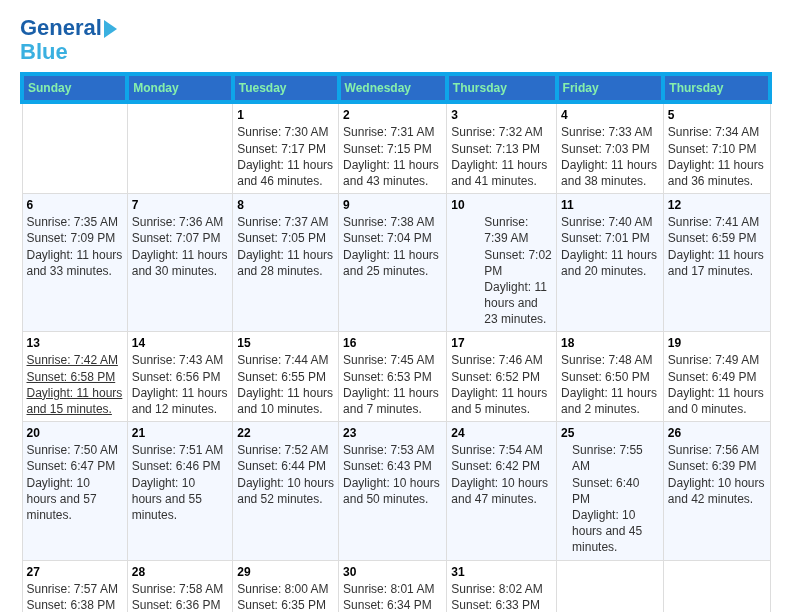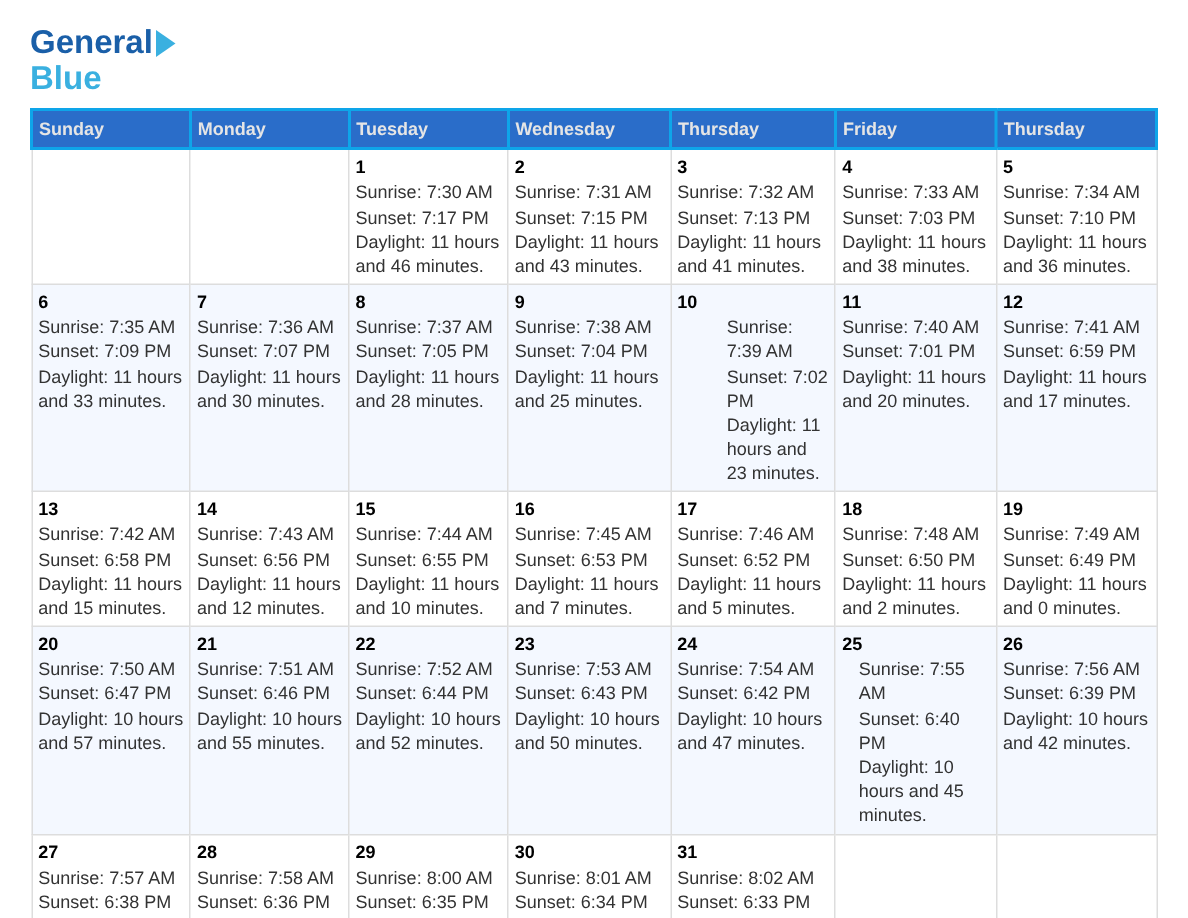--- a/index.html
+++ b/index.html
@@ -45,26 +45,26 @@
     }
     table {
       width: 100%;
       border-collapse: collapse;
       font-size: 11px;
     }
     thead tr {
       background-color: #2a6dc9;
     }
     thead th {
-      color: #e5e5e5;
+      color: #86efac;
       font-size: 12px;
       font-weight: bold;
       padding: 5px 4px;
       text-align: left;
-      border: 2px solid #0ea5e9;
+      border: 4px solid #0ea5e9;
     }
     tbody tr {
       border-bottom: 1px solid #ccc;
     }
     tbody td {
       vertical-align: top;
       padding: 4px 4px;
       border: 1px solid #ddd;
       min-height: 70px;
       width: 113px;
@@ -196,21 +196,21 @@
         <td>
           <span class="day-num">12</span>
           <div class="day-info" style="white-space: pre-line;">Sunrise: 7:41 AM
 Sunset: 6:59 PM
 Daylight: 11 hours and 17 minutes.</div>
         </td>
       </tr>
       <tr>
         <td>
           <span class="day-num">13</span>
-          <div class="day-info" style="white-space: pre-line;">Sunrise: 7:42 AM
+          <div class="day-info" style="white-space: pre-line; text-decoration: underline;">Sunrise: 7:42 AM
 Sunset: 6:58 PM
 Daylight: 11 hours and 15 minutes.</div>
         </td>
         <td>
           <span class="day-num">14</span>
           <div class="day-info" style="white-space: pre-line;">Sunrise: 7:43 AM
 Sunset: 6:56 PM
 Daylight: 11 hours and 12 minutes.</div>
         </td>
         <td>

